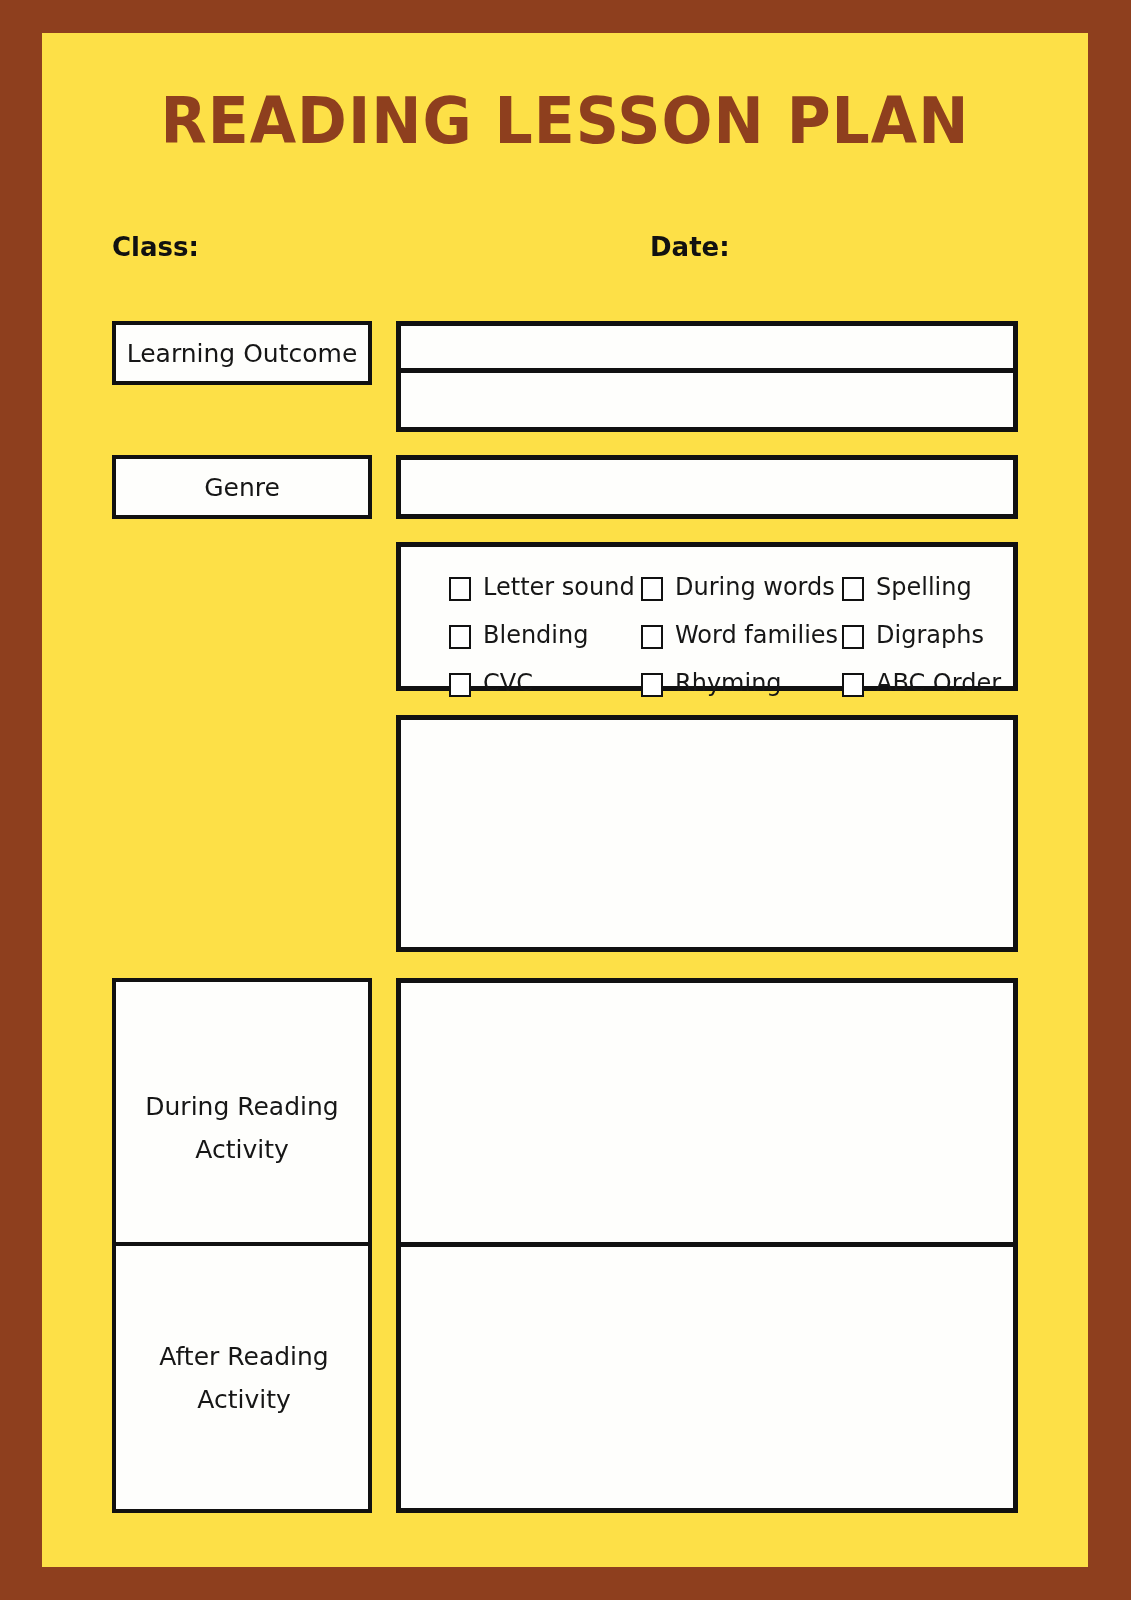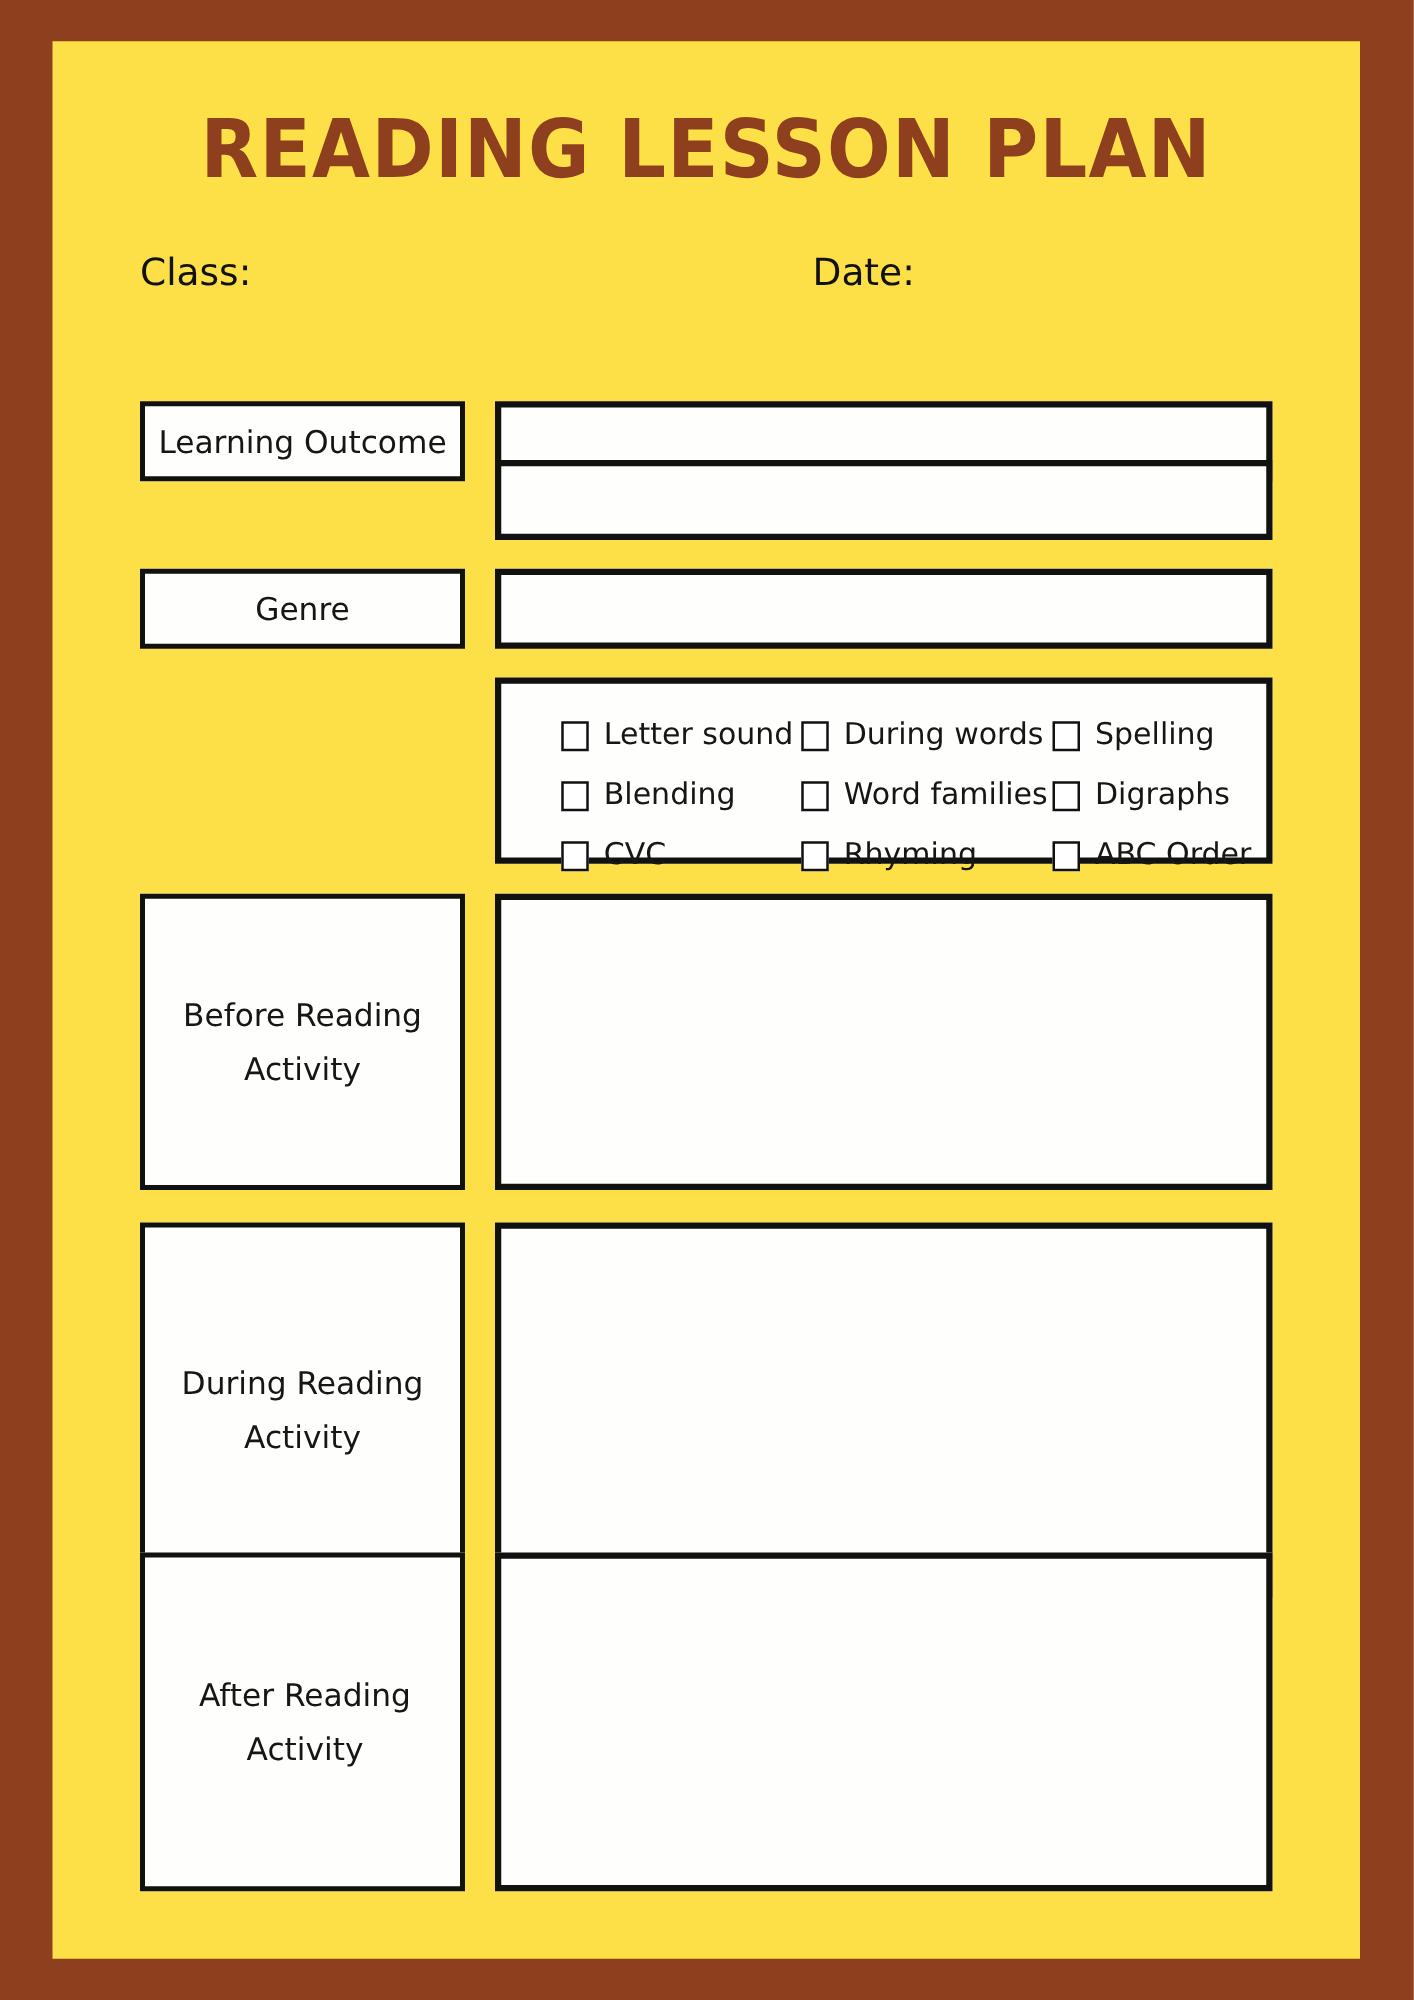--- a/index.html
+++ b/index.html
@@ -33,23 +33,24 @@
     font-size: 60px;
     font-weight: bold;
     letter-spacing: 1px;
     color: #8e3f1e;
     transform: scaleY(1.08);
     white-space: nowrap;
   }
 
   .meta-label {
     position: absolute;
-    font-size: 30px;
-    font-weight: 400;
+    font-size: 26px;
+    font-weight: 700;
     color: #111;
+    margin-top: 31px;
   }
   .class-label { left: 70px; top: 168px; }
   .date-label  { left: 608px; top: 168px; }
 
   .label-box {
     position: absolute;
     left: 70px;
     width: 260px;
     border: 4px solid #111;
     background: #fefefc;
@@ -165,23 +166,20 @@
       <div class="check-item">
         <span class="checkbox"></span>
         <span>Rhyming</span>
       </div>
       <div class="check-item">
         <span class="checkbox"></span>
         <span>ABC Order</span>
       </div>
     </div>
 
-    <div class="label-box r5">
-      <span class="wrap-narrow">Before Reading Activity</span>
-    </div>
     <div class="field-box r5"></div>
 
     <div class="label-box r6">
       <span class="wrap-narrow">During Reading Activity</span>
     </div>
     <div class="field-box r6"></div>
 
     <div class="label-box r7">
       <span class="wrap-narrow">After Reading Activity</span>
     </div>

